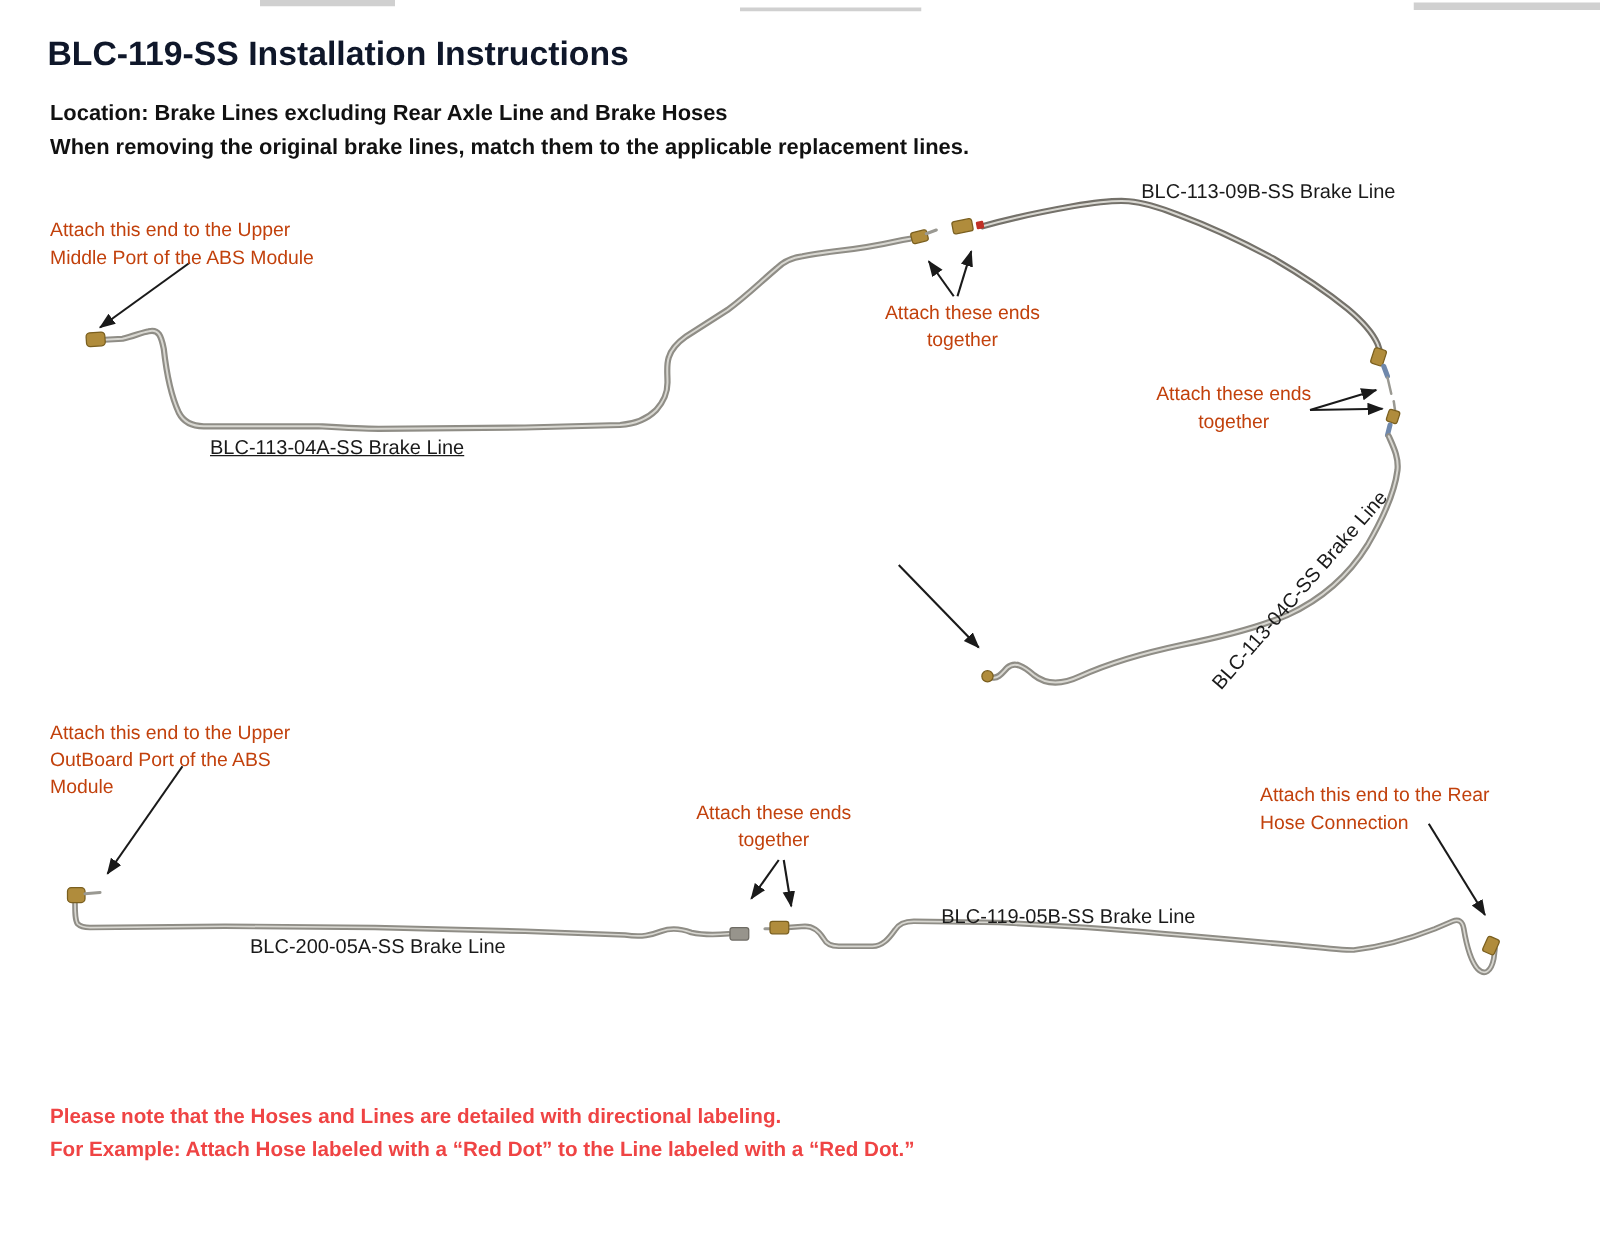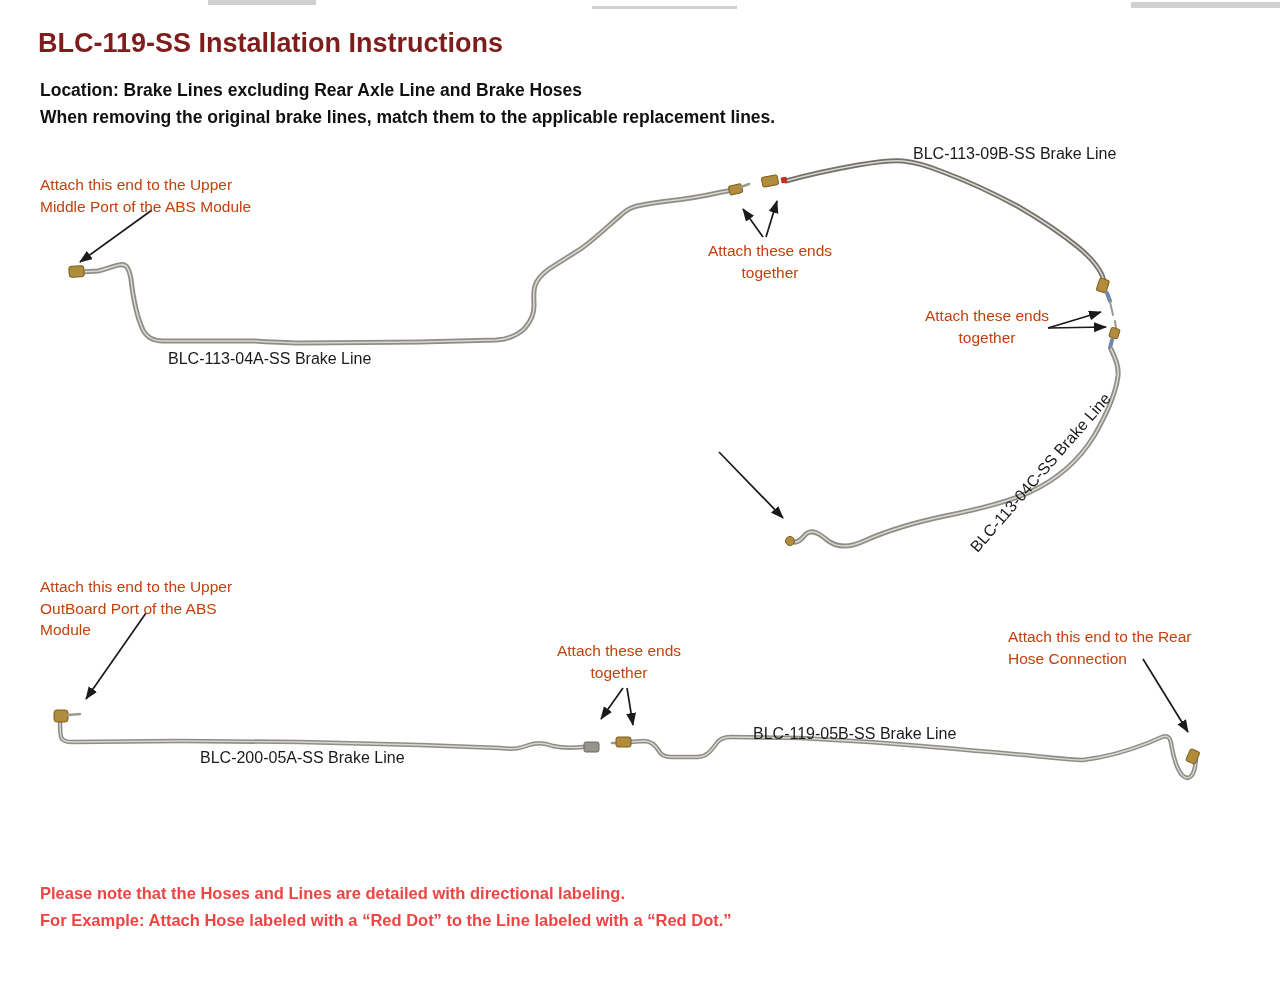--- a/index.html
+++ b/index.html
@@ -7,21 +7,21 @@
     position:relative;
     width:1280px;height:989px;
     background:#ffffff;
     font-family:"Liberation Sans", sans-serif;
     color:#1a1a1a;
     overflow:hidden;
   }
   .abs{position:absolute;}
   #page-title{
     left:38px;top:28px;
-    font-size:27px;font-weight:bold;color:#7f1d1d;
+    font-size:27px;font-weight:bold;color:#0f172a;
     letter-spacing:0px;white-space:nowrap;
   }
   .subhead{
     left:40px;
     font-size:17.5px;font-weight:bold;color:#111111;white-space:nowrap;
   }
   .callout{
     font-size:15.5px;line-height:21.5px;color:#c2410c;
     white-space:pre-line;z-index:3;
   }
@@ -124,21 +124,21 @@
   <div class="abs callout center" style="left:918px;top:305px;width:138px;">Attach these ends
 together</div>
   <div class="abs callout" style="left:40px;top:576px;width:240px;">Attach this end to the Upper
 OutBoard Port of the ABS
 Module</div>
   <div class="abs callout center" style="left:550px;top:640px;width:138px;">Attach these ends
 together</div>
   <div class="abs callout" style="left:1008px;top:626px;width:220px;">Attach this end to the Rear
 Hose Connection</div>
 
-  <div class="abs tube-label" style="left:168px;top:350px;">BLC-113-04A-SS Brake Line</div>
+  <div class="abs tube-label" style="left:168px;top:350px;text-decoration:underline;">BLC-113-04A-SS Brake Line</div>
   <div class="abs tube-label" style="left:913px;top:145px;">BLC-113-09B-SS Brake Line</div>
   <div id="label-04c" class="abs tube-label">BLC-113-04C-SS Brake Line</div>
   <div class="abs tube-label" style="left:200px;top:749px;">BLC-200-05A-SS Brake Line</div>
   <div class="abs tube-label" style="left:753px;top:725px;">BLC-119-05B-SS Brake Line</div>
 
   <div class="abs note-line" style="top:884px;">Please note that the Hoses and Lines are detailed with directional labeling.</div>
   <div class="abs note-line" style="top:911px;">For Example: Attach Hose labeled with a “Red Dot” to the Line labeled with a “Red Dot.”</div>
 
 </div>
 

